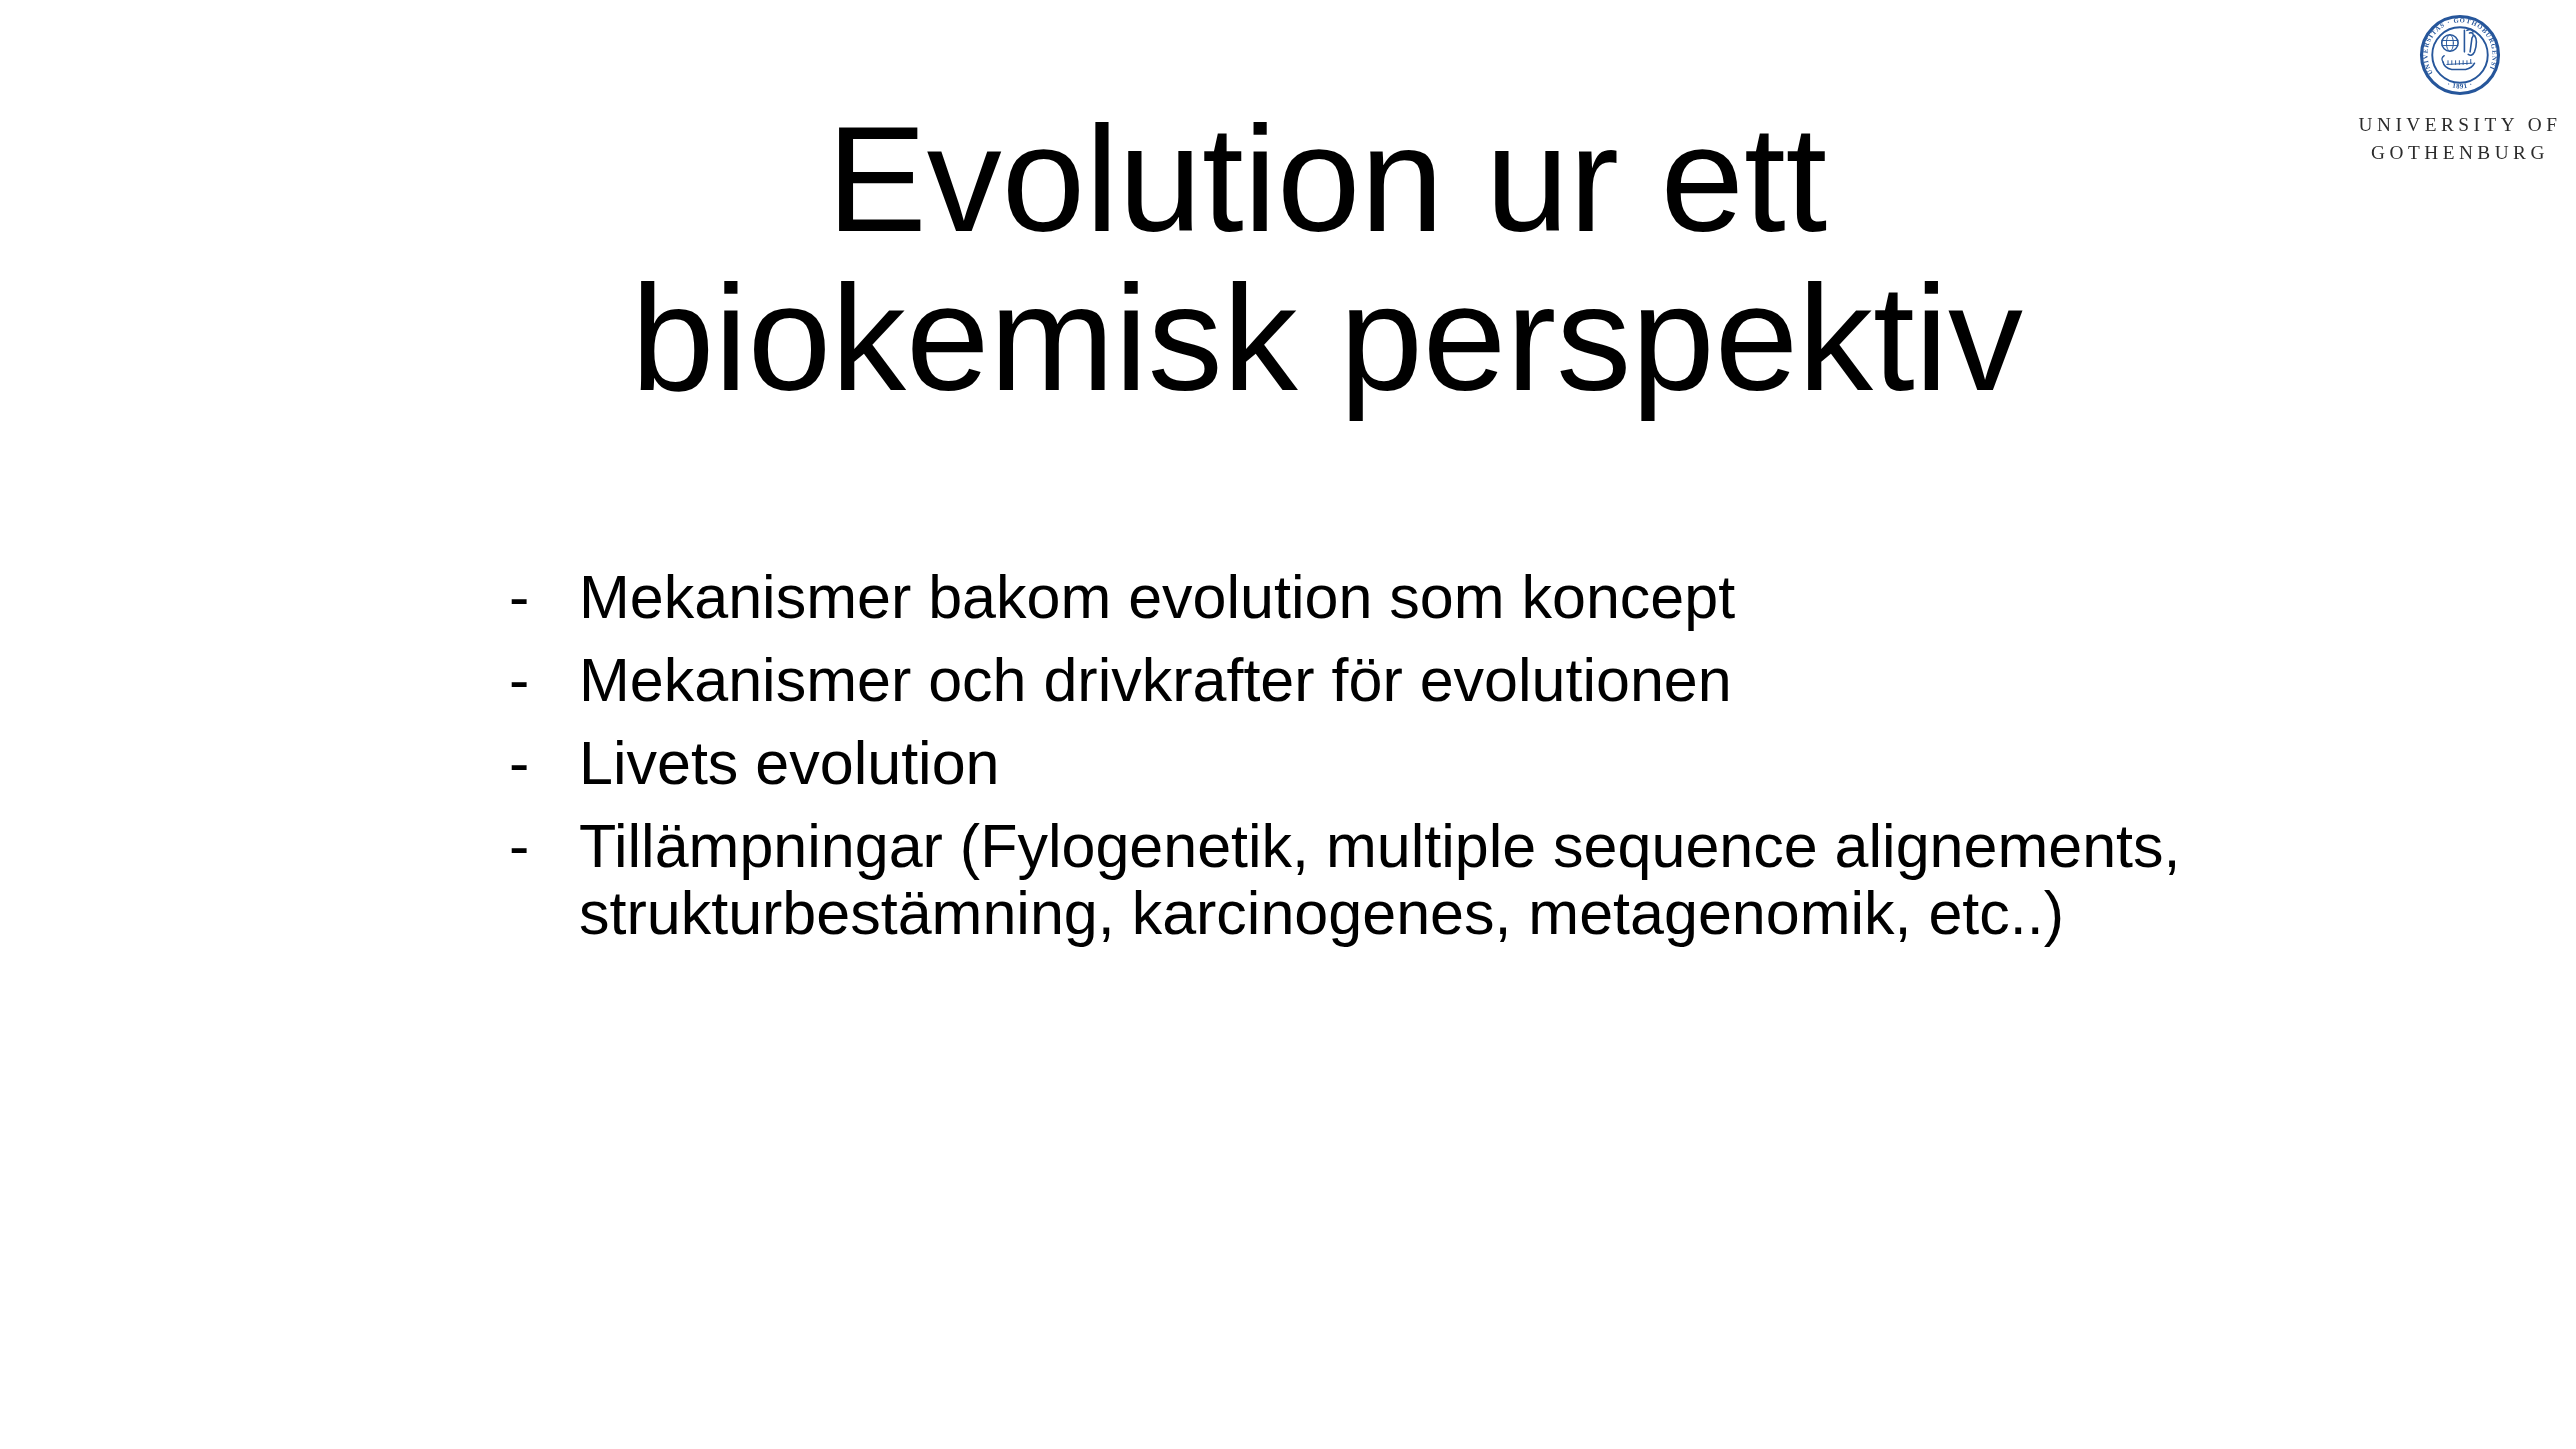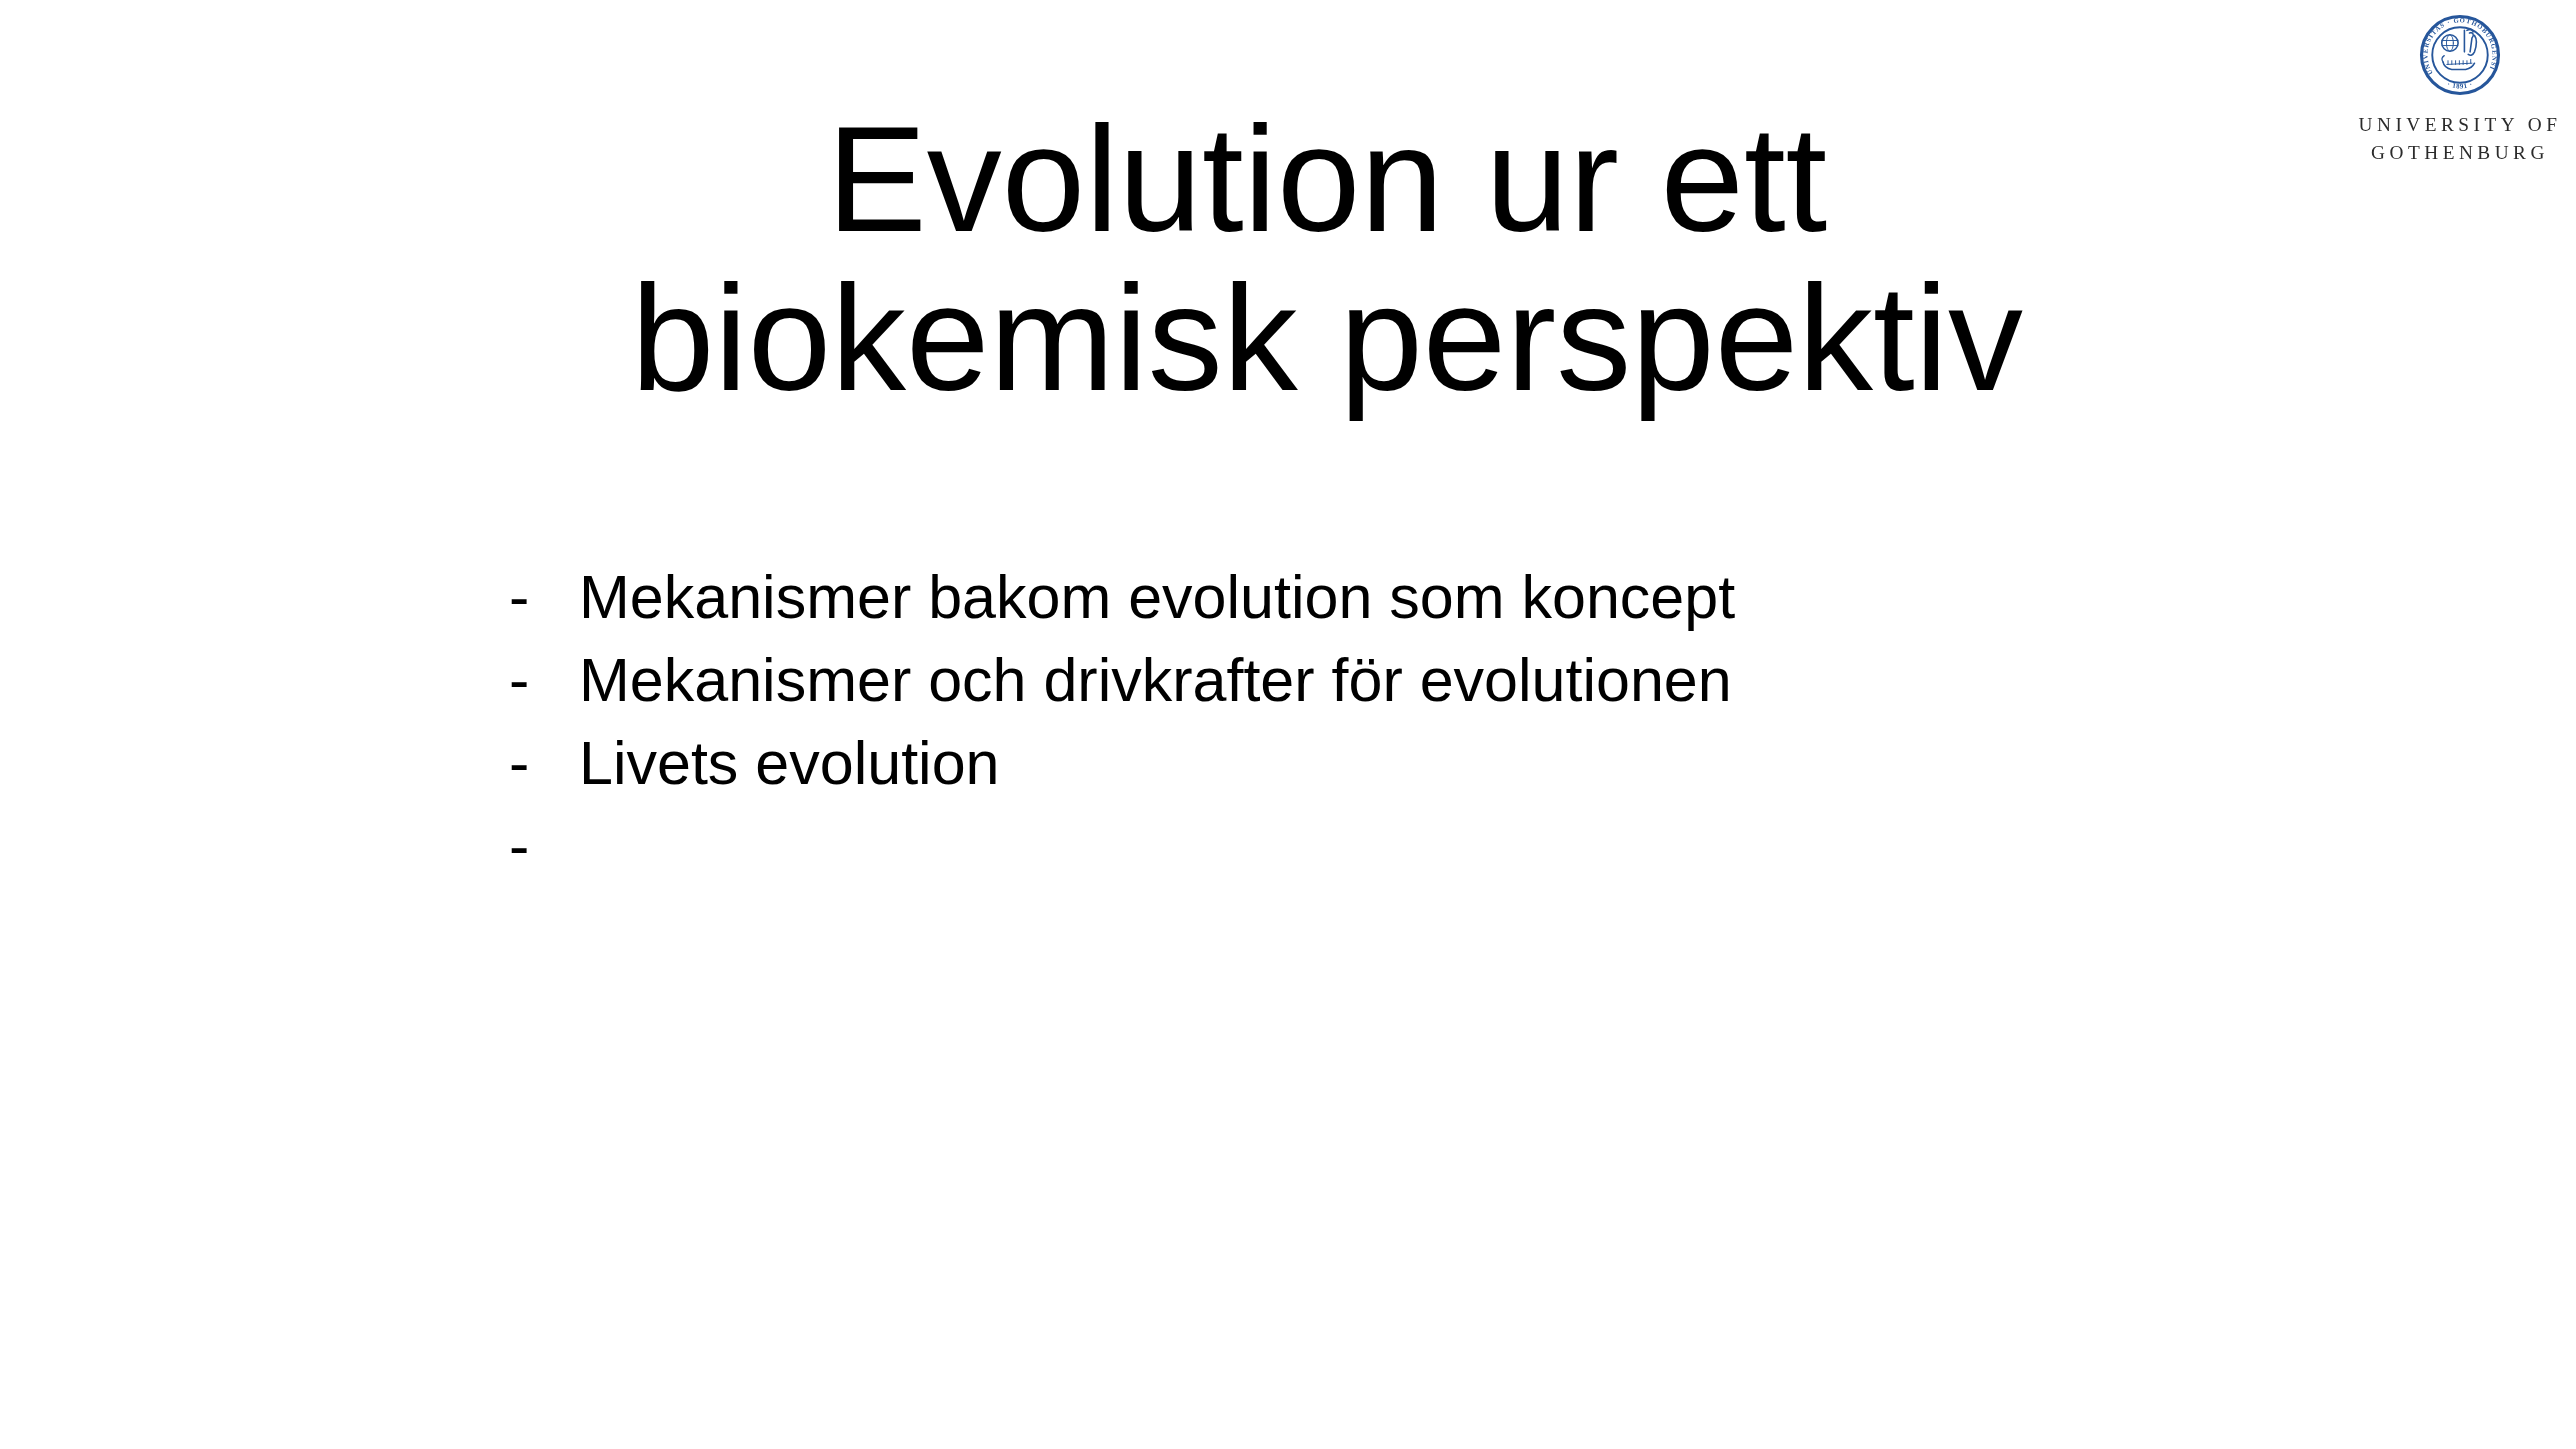--- a/index.html
+++ b/index.html
@@ -114,20 +114,22 @@
     <div class="bullet">
       <div class="bullet-marker">-</div>
       <div class="bullet-text">
         <div>Livets evolution</div>
       </div>
     </div>
 
     <div class="bullet">
       <div class="bullet-marker">-</div>
       <div class="bullet-text">
+        <div>Tillämpningar (Fylogenetik, multiple sequence alignements,</div>
+        <div>strukturbestämning, karcinogenes, metagenomik, etc..)</div>
       </div>
     </div>
 
   </div>
 
   <div class="logo">
     <svg class="seal" viewBox="0 0 130 130" aria-hidden="true">
       <defs>
         <path id="sealArcTop" d="M 20 90 A 51.5 51.5 0 1 1 110 90" fill="none"></path>
         <path id="sealArcBottom" d="M 13.8 72 A 51.5 51.5 0 0 0 116.2 72" fill="none"></path>

